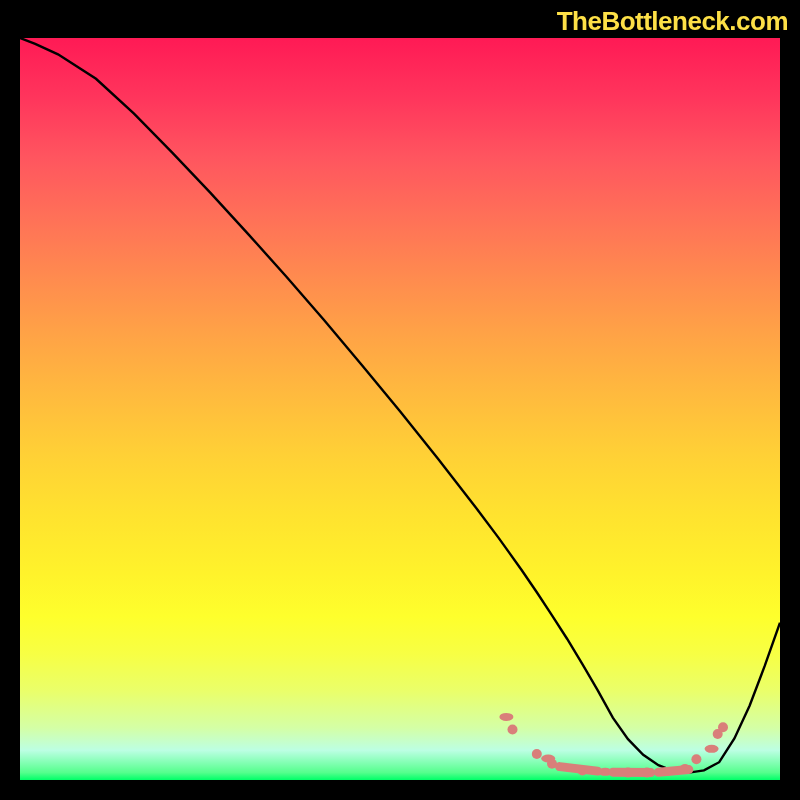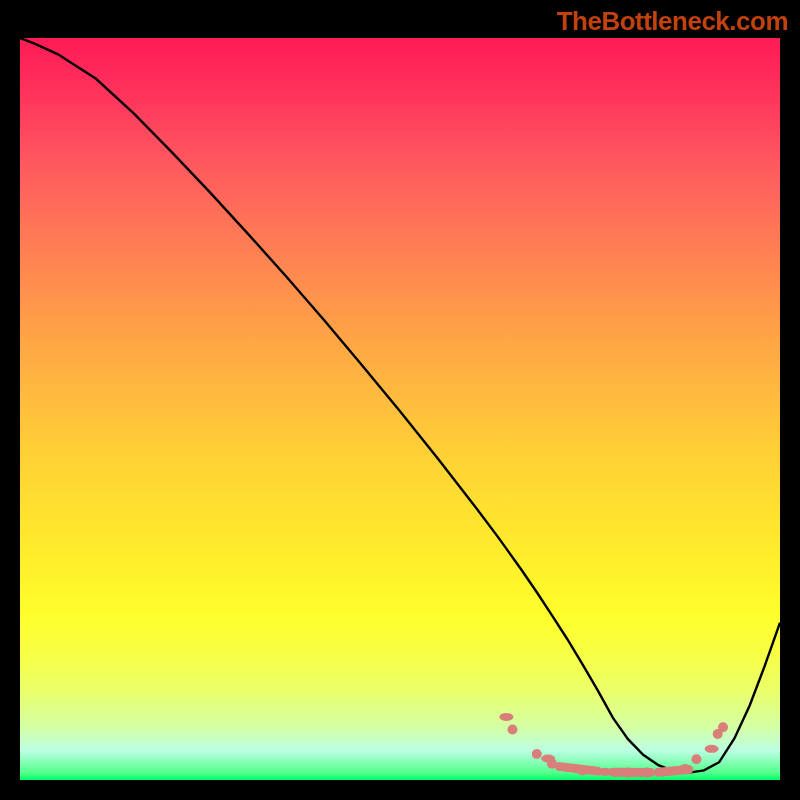--- a/index.html
+++ b/index.html
@@ -16,21 +16,21 @@
     height: 800px;
     background: #000;
     position: relative;
   }
   .watermark {
     position: absolute;
     top: 6px;
     right: 12px;
     font-family: Arial, sans-serif;
     font-size: 26px;
-    color: #c2410c;
+    color: #fde047;
     font-weight: bold;
     letter-spacing: -0.5px;
   }
   .plot {
     position: absolute;
     top: 38px;
     left: 20px;
     width: 760px;
     height: 742px;
     background: linear-gradient(to bottom,

